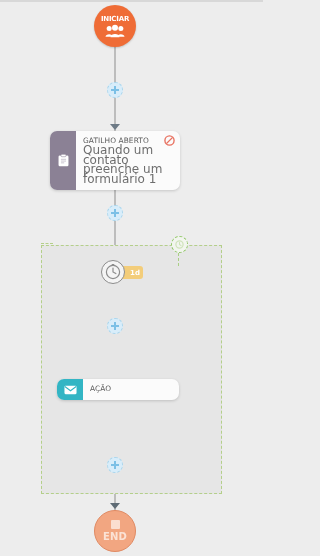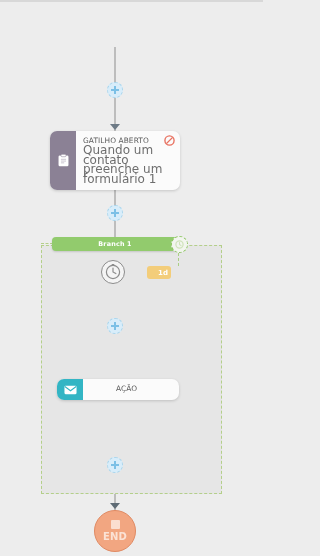--- a/index.html
+++ b/index.html
@@ -174,21 +174,20 @@
     top: 129px;
     width: 130px;
   }
   #trigger-card .card-icon { background: #8b8195; }
 
   
   #action-card {
     left: 57px;
     top: 377px;
     width: 122px;
-    gap: 26px;
   }
   #action-card .card-icon { background: #33b5c4; }
 
   
   .branch-box {
     position: absolute;
     left: 41px;
     top: 243px;
     width: 181px;
     height: 249px;
@@ -271,21 +270,20 @@
     top: 264px;
     min-width: 15px;
     height: 13px;
     padding: 0 3px 0 6px;
     border-radius: 3px;
     background: #f3cd7a;
     display: flex;
     align-items: center;
     justify-content: flex-end;
     z-index: 2;
-    margin-left: 28px;
   }
   .delay-badge-label {
     font-size: 7px;
     font-weight: bold;
     color: #ffffff;
   }
 </style>
 </head>
 <body>
 
@@ -301,31 +299,39 @@
   <div class="arrow-head" style="top:370px;"></div>
 
   <div class="conn" style="top:424px;height:85px;"></div>
   <div class="arrow-head dark" style="top:501px;"></div>
 
   <div class="branch-box"></div>
   <div class="branch-stub-left"></div>
   <div class="branch-stub-right"></div>
   <div class="branch-end-dashline"></div>
 
-  <div class="branch-header">
-    <span class="branch-header-label">Branch 1</span>
-  </div>
 
   <div class="branch-end-circle">
     <svg width="9" height="9" viewBox="0 0 10 10">
       <circle cx="5" cy="5" r="4" fill="none" stroke="#cfe3bb" stroke-width="1.4"></circle>
       <path d="M5 2.6 L5 5 L6.7 6.2" fill="none" stroke="#cfe3bb" stroke-width="1.2" stroke-linecap="round"></path>
     </svg>
   </div>
 
+  <div class="start-node">
+    <span class="start-label">INICIAR</span>
+    <svg class="people-icon" width="20" height="14" viewBox="0 0 24 16">
+      <circle cx="5" cy="5" r="3" fill="#ffffff"></circle>
+      <path d="M0.6 15 C0.6 10.8 9.4 10.8 9.4 15 Z" fill="#ffffff"></path>
+      <circle cx="19" cy="5" r="3" fill="#ffffff"></circle>
+      <path d="M14.6 15 C14.6 10.8 23.4 10.8 23.4 15 Z" fill="#ffffff"></path>
+      <circle cx="12" cy="4" r="3.6" fill="#ffffff"></circle>
+      <path d="M6.6 15.6 C6.6 10.2 17.4 10.2 17.4 15.6 Z" fill="#ffffff"></path>
+    </svg>
+  </div>
 
   <div class="plus-btn" style="top:80px;"></div>
   <div class="plus-btn" style="top:203px;"></div>
   <div class="plus-btn" style="top:316px;"></div>
   <div class="plus-btn" style="top:455px;"></div>
 
   <div class="card" id="trigger-card">
     <div class="card-icon">
       <svg width="11" height="13" viewBox="0 0 12 14">
         <rect x="0.6" y="1.6" width="10.8" height="11.8" rx="1.4" fill="#ffffff"></rect>

